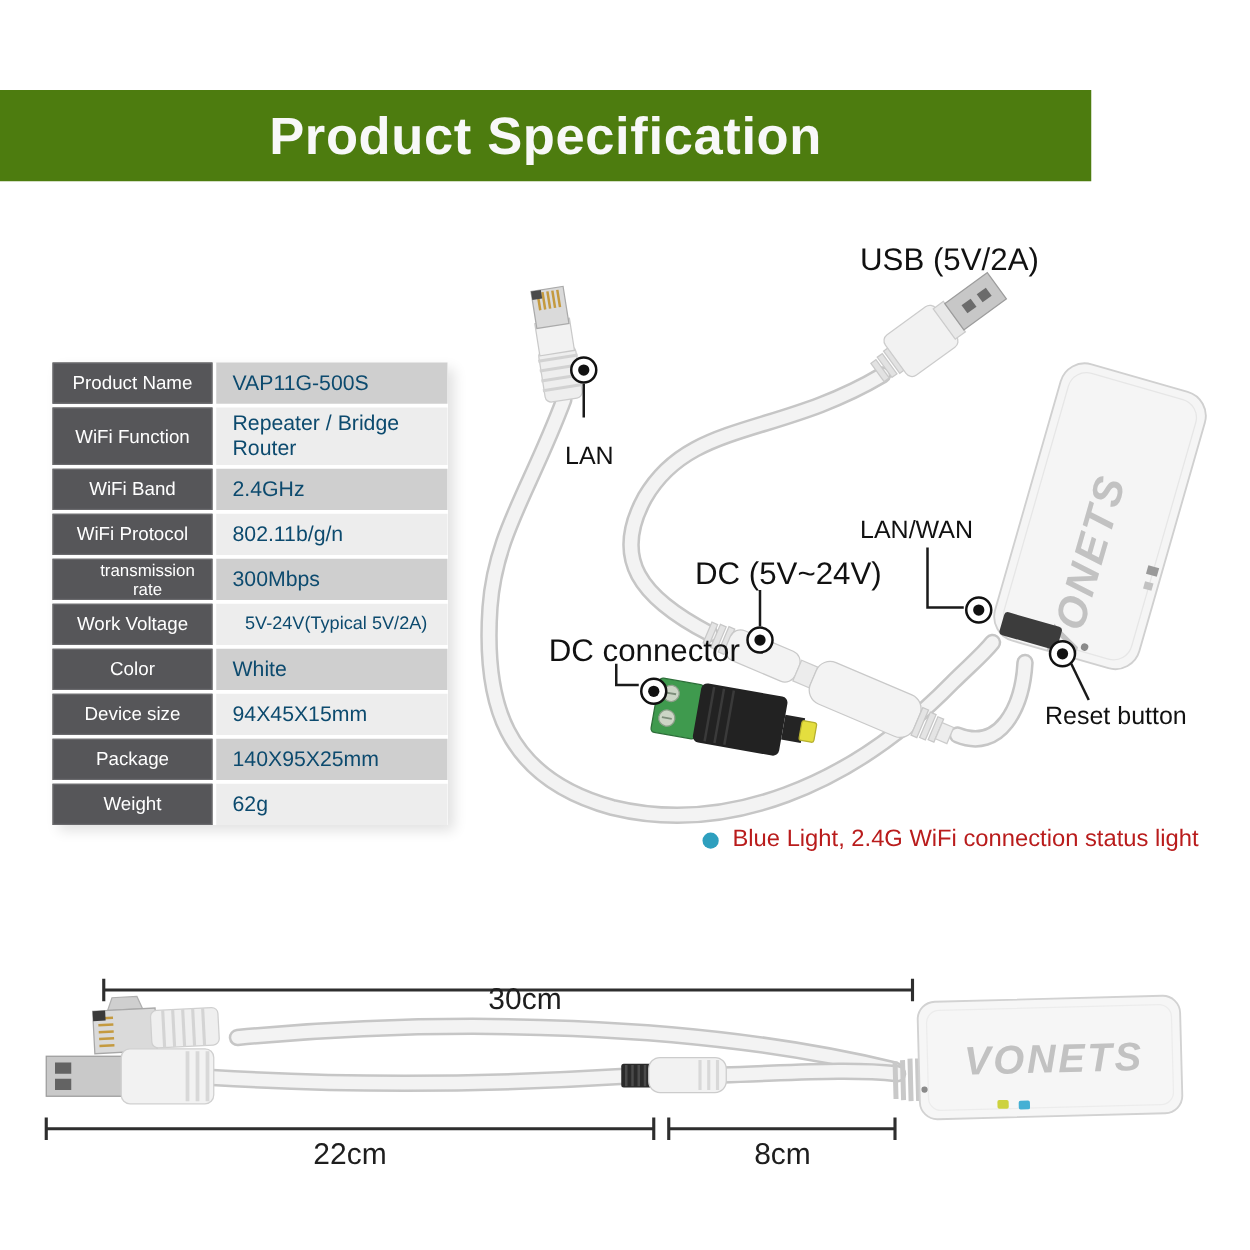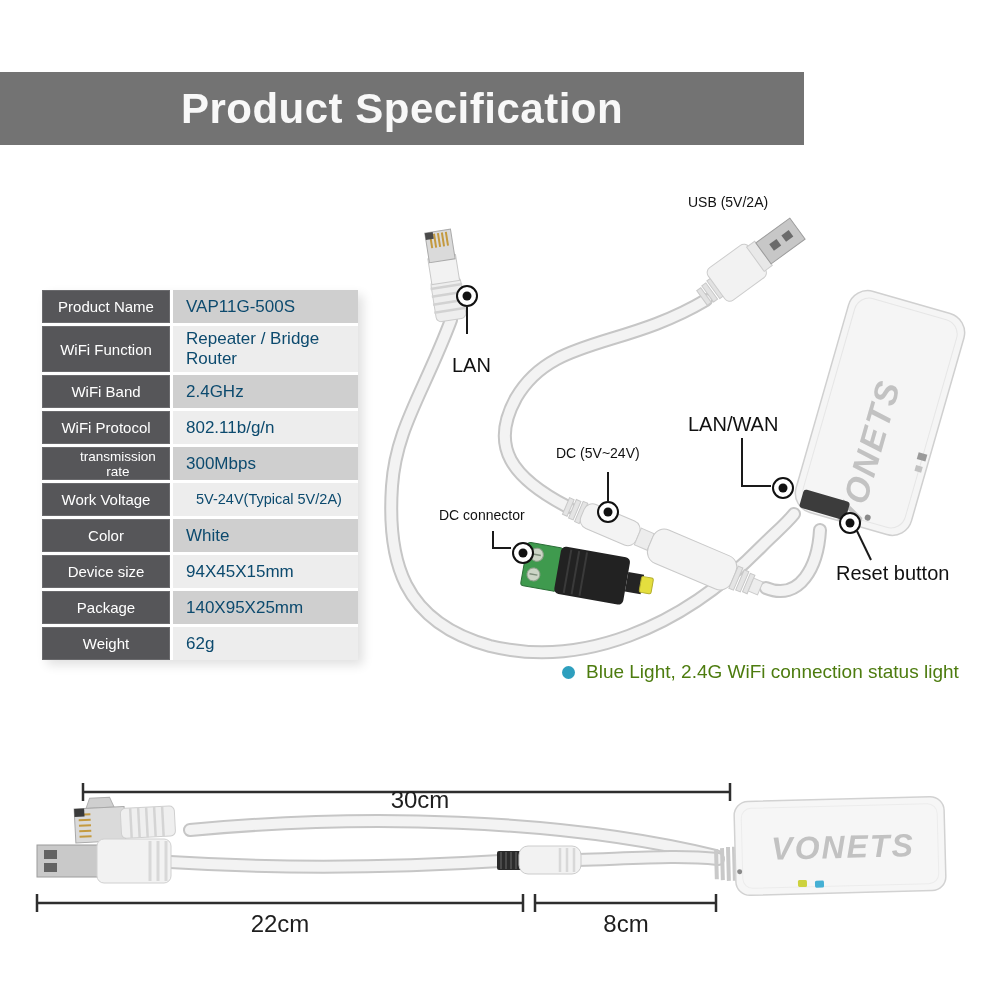--- a/index.html
+++ b/index.html
@@ -2,22 +2,22 @@
 <html><head>
 <meta charset="utf-8">
 <style>
   html,body{margin:0;padding:0;}
   body{
     width:1000px;height:1000px;position:relative;background:#ffffff;
     font-family:"Liberation Sans", sans-serif;color:#1a1a1a;overflow:hidden;
   }
   
   .header{
-    position:absolute;left:0;top:72px;width:804px;height:73px;
-    background:#737373;display:flex;align-items:center;justify-content:center;
+    position:absolute;left:0;top:72px;width:873px;height:73px;
+    background:#4d7c0f;display:flex;align-items:center;justify-content:center;
   }
   .header h1{
     margin:0;color:#f8f8f8;font-size:42px;font-weight:bold;letter-spacing:.5px;
   }
   
   .spec-table{
     position:absolute;left:42px;top:290px;width:316px;
     display:flex;flex-direction:column;gap:3px;
     box-shadow:5px 5px 10px rgba(0,0,0,.12);
   }
@@ -31,29 +31,29 @@
   .spec-row:nth-child(5) .spec-label{font-size:13.5px;padding-left:24px;}
   .spec-value{
     flex:1;display:flex;align-items:center;
     padding-left:13px;font-size:17px;color:#0c4a6e;line-height:1.15;
   }
   .spec-row:nth-child(odd) .spec-value{background:#cfcfcf;}
   .spec-row:nth-child(even) .spec-value{background:#ededed;}
   .spec-row:nth-child(6) .spec-value{font-size:14.5px;padding-left:23px;}
   
   .callout-label{
-    position:absolute;font-size:14px;color:#111;white-space:nowrap;z-index:3;
+    position:absolute;font-size:25px;color:#111;white-space:nowrap;z-index:3;
   }
   
   .legend{position:absolute;left:562px;top:660px;z-index:3;}
   .legend-item{display:flex;align-items:center;gap:11px;margin-bottom:13px;height:24px;}
   .legend-dot{width:13px;height:13px;border-radius:50%;flex:0 0 13px;}
   .legend-dot.blue{background:#2e9fbe;}
   .legend-dot.yellow{background:#c5cc3b;}
-  .legend-text{font-size:19px;color:#4d7c0f;white-space:nowrap;}
+  .legend-text{font-size:19px;color:#b91c1c;white-space:nowrap;}
   
   .dim-label{
     position:absolute;font-size:24px;color:#1e1e1e;width:120px;text-align:center;z-index:3;
   }
   
   .art{position:absolute;left:0;top:0;z-index:1;}
   .cable-outer{fill:none;stroke:#c6c6c6;stroke-width:14;stroke-linecap:round;}
   .cable-inner{fill:none;stroke:#f3f3f3;stroke-width:10;stroke-linecap:round;}
   .callout-line{fill:none;stroke:#1a1a1a;stroke-width:2;}
   .dim-line{fill:none;stroke:#2e2e2e;stroke-width:2.5;}

